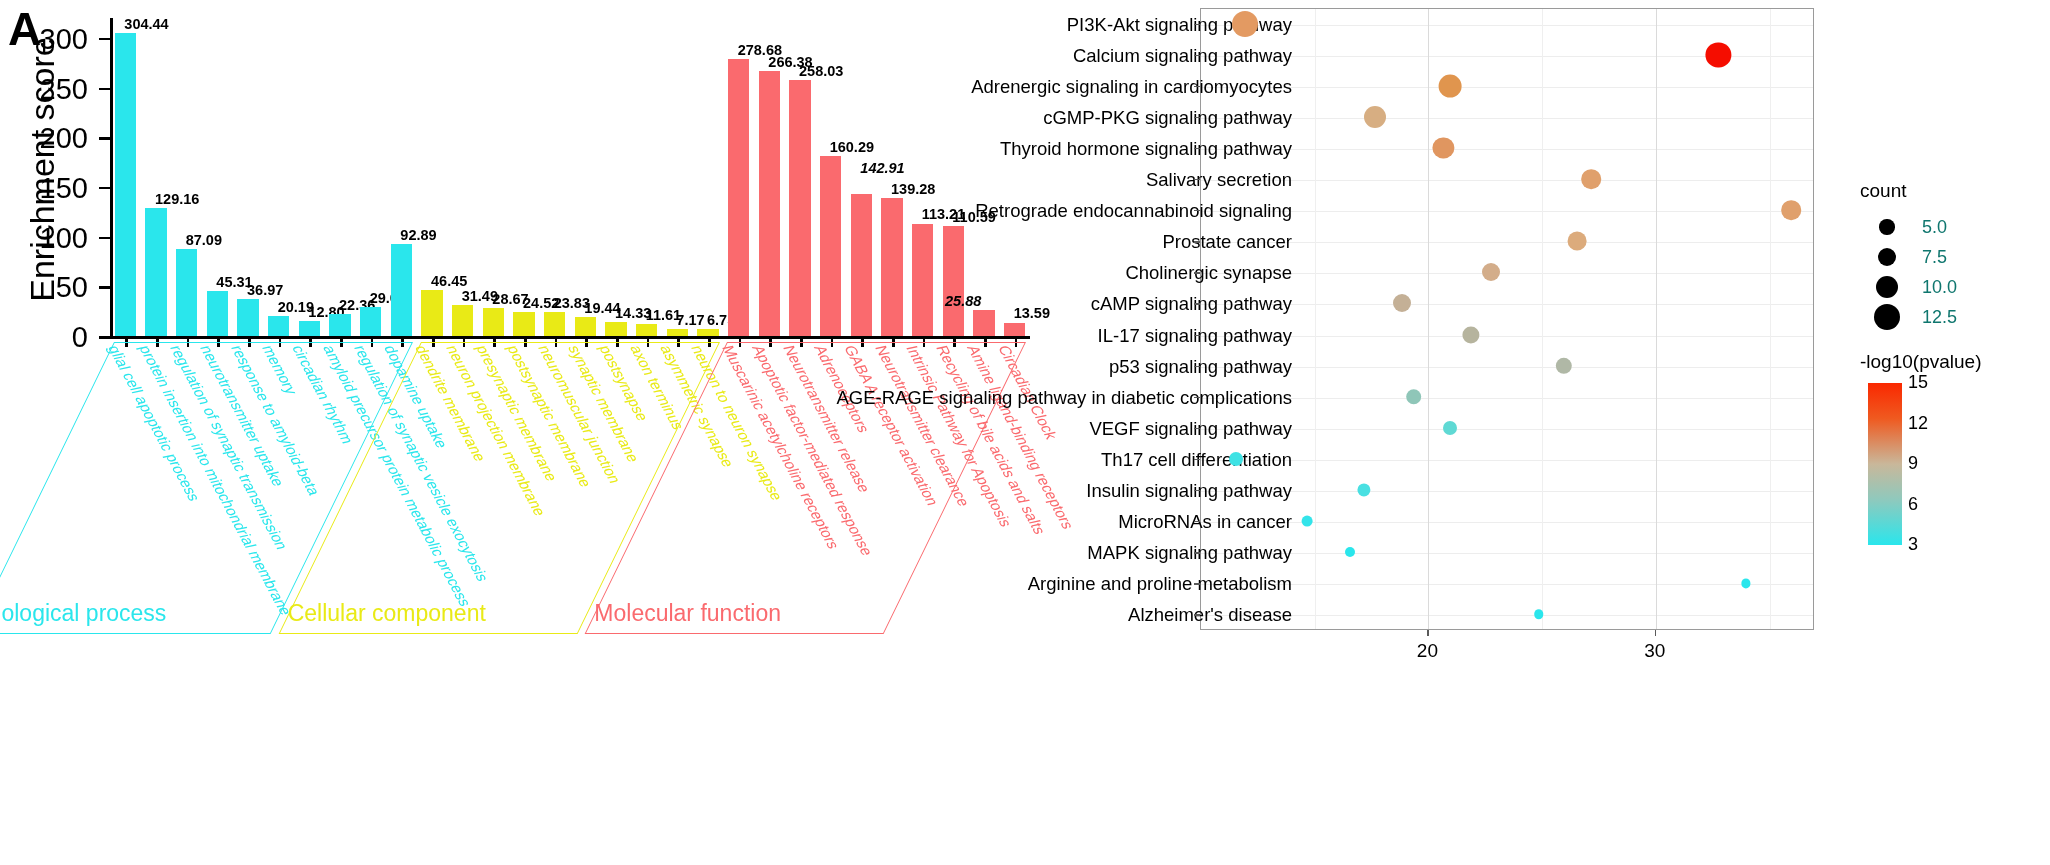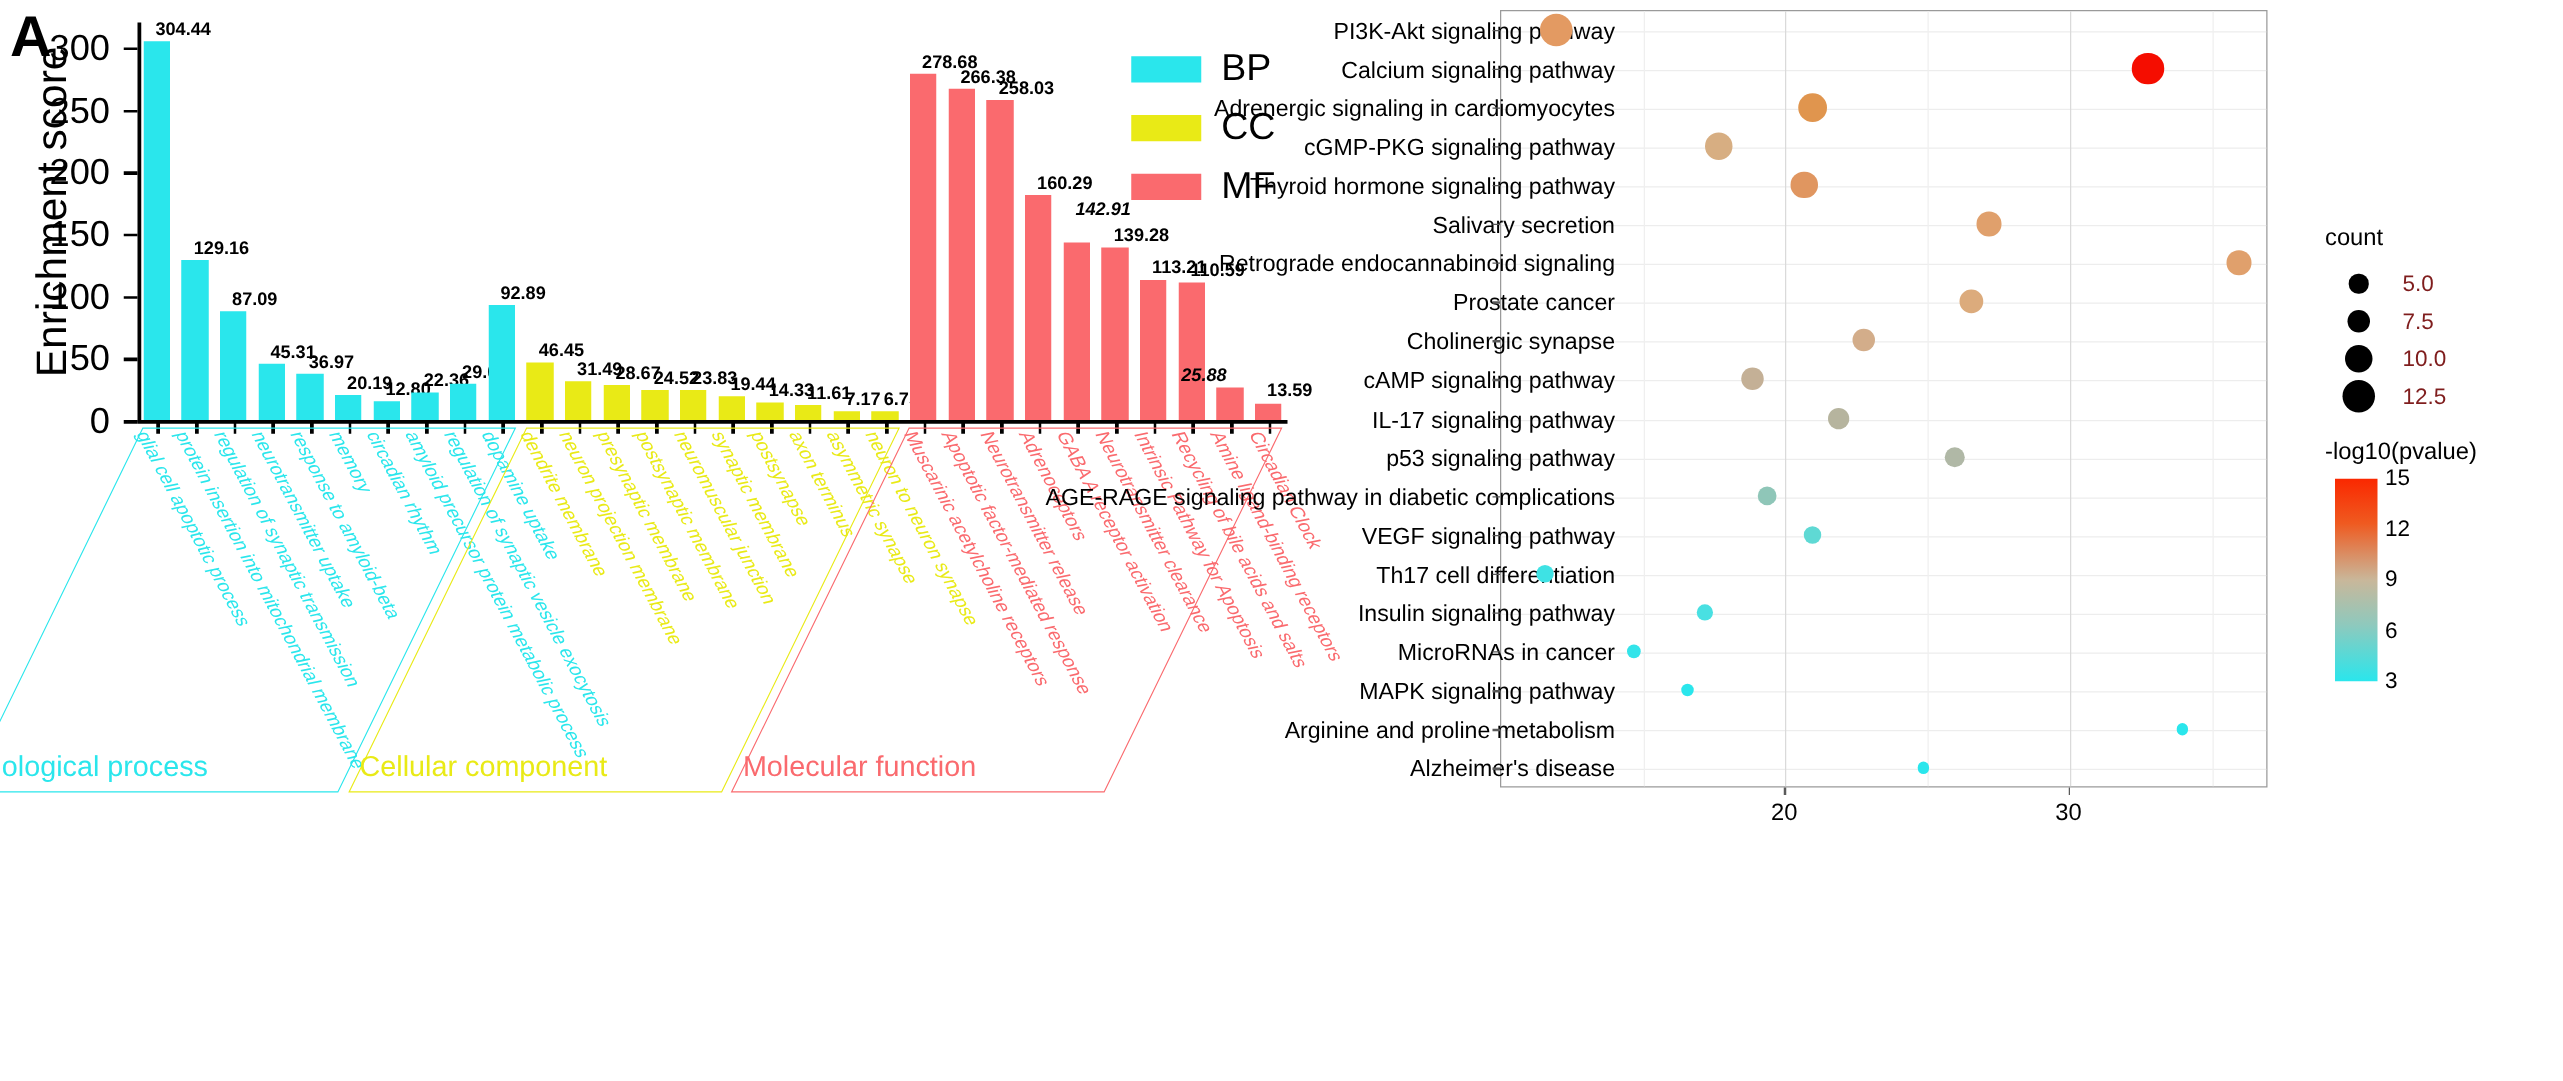--- a/index.html
+++ b/index.html
@@ -135,21 +135,21 @@
   .b-xtick {
     position:absolute; width:1.3px; height:6px; background:#5a5a5a;
   }
 
   
   #b-legend-count { position:absolute; left:800px; top:180px; }
   .b-leg-title { font-size:19px; color:#000; margin-bottom:10px; }
   .b-leg-row { display:flex; align-items:center; height:30px; }
   .b-leg-dotwrap { width:54px; display:flex; justify-content:center; align-items:center; }
   .b-leg-dot { border-radius:50%; background:#000; }
-  .b-leg-text { font-size:18px; color:#7f1d1d; margin-left:8px; }
+  .b-leg-text { font-size:18px; color:#0f766e; margin-left:8px; }
 
   #b-legend-color { position:absolute; left:800px; top:335px;margin-top:16px; }
   #b-colorbar {
     width:34px; height:162px;
     margin-left:8px;
     position:relative;
   }
   .b-cb-tick {
     position:absolute; left:40px;
     font-size:18px; color:#000;
@@ -316,34 +316,20 @@
       </div>
     <div id="a-groupboxes">
         <div class="grp-box" style="left: 114px; top: 342px; width: 298.667px; height: 292px; border-color: rgb(42, 230, 236); transform: skewX(-26deg);"></div>
         <div class="grp-label" style="color: rgb(42, 230, 236); left: -19px; top: 600px;">Biological process</div>
         <div class="grp-box" style="left: 420.667px; top: 342px; width: 298.667px; height: 292px; border-color: rgb(233, 234, 22); transform: skewX(-26deg);"></div>
         <div class="grp-label" style="color: rgb(233, 234, 22); left: 287.667px; top: 600px;">Cellular component</div>
         <div class="grp-box" style="left: 727.333px; top: 342px; width: 298.667px; height: 292px; border-color: rgb(250, 106, 110); transform: skewX(-26deg);"></div>
         <div class="grp-label" style="color: rgb(250, 106, 110); left: 594.333px; top: 600px;">Molecular function</div>
       </div>
 
-    <div id="a-legend">
-        <div class="a-legend-row">
-          <div class="a-legend-swatch" style="background: rgb(42, 230, 236);"></div>
-          <div class="a-legend-text">BP</div>
-        </div>
-        <div class="a-legend-row">
-          <div class="a-legend-swatch" style="background: rgb(233, 234, 22);"></div>
-          <div class="a-legend-text">CC</div>
-        </div>
-        <div class="a-legend-row">
-          <div class="a-legend-swatch" style="background: rgb(250, 106, 110);"></div>
-          <div class="a-legend-text">MF</div>
-        </div>
-      </div>
   </div>
 
   <div id="panelB">
 
     <div id="b-plotframe">
         <div class="b-grid-h" style="top: 15.55px;"></div>
         <div class="b-grid-h" style="top: 46.65px;"></div>
         <div class="b-grid-h" style="top: 77.75px;"></div>
         <div class="b-grid-h" style="top: 108.85px;"></div>
         <div class="b-grid-h" style="top: 139.95px;"></div>

